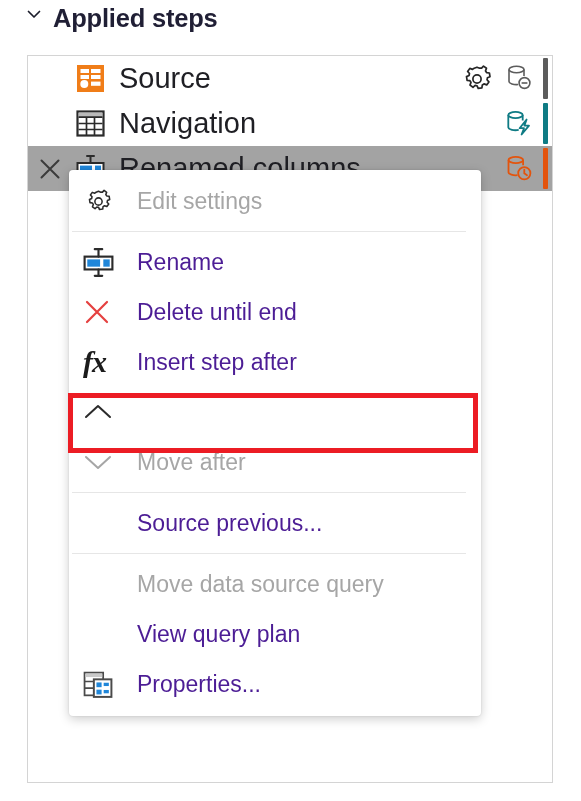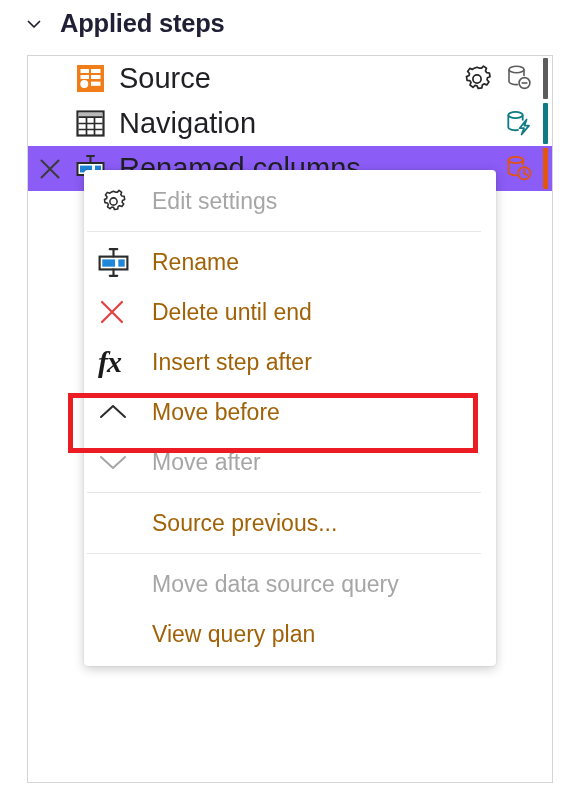--- a/index.html
+++ b/index.html
@@ -15,22 +15,22 @@
     overflow: hidden;
     -webkit-font-smoothing: antialiased;
   }
 
   
   #applied-steps-header {
     position: absolute;
     left: 26px;
     top: 6px;
     display: flex;
-    align-items: center;
-    gap: 18px;
+    align-items: flex-start;
+    gap: 11px;
     height: 36px;
   }
   #applied-steps-header .chev {
     width: 16px;
     height: 16px;
     display: block;
     flex: none;
     color: #1b1d2b;
   }
   #applied-steps-header .title {
@@ -56,21 +56,21 @@
   }
 
   .step-row {
     position: relative;
     height: 45px;
     display: flex;
     align-items: center;
     box-sizing: border-box;
   }
   .step-row.selected {
-    background: #8b5cf6;
+    background: #a3a3a3;
   }
 
   .step-row .xbtn {
     width: 44px;
     height: 45px;
     flex: none;
     display: flex;
     align-items: center;
     justify-content: center;
     color: #3b3b3b;
@@ -115,21 +115,21 @@
     width: 5px;
     height: 41px;
     flex: none;
     margin-right: 4px;
     border-radius: 1px;
   }
 
   
   #context-menu {
     position: absolute;
-    left: 84px;
+    left: 69px;
     top: 170px;
     width: 412px;
     background: #ffffff;
     border-radius: 4px;
     box-shadow: 0 3px 11px rgba(0,0,0,0.20), 0 0 2px rgba(0,0,0,0.12);
     padding: 6px 12px 7px 0;
     box-sizing: border-box;
   }
 
   .menu-item {
@@ -146,21 +146,21 @@
     margin-left: 14px;
     display: flex;
     align-items: center;
     flex: none;
   }
   .menu-item .mi-icon svg,
   .menu-item .mi-icon span { display: block; }
   .menu-item .mi-label {
     margin-left: 10px;
     font-size: 23px;
-    color: #a16207;
+    color: #4c1d95;
     white-space: nowrap;
     line-height: 1;
   }
   .menu-item.disabled .mi-label { color: #a6a6a6; }
   .menu-item.disabled .mi-icon { color: #a6a6a6; }
 
   .menu-sep {
     height: 1px;
     background: #e6e6e6;
     margin: 5px 3px 5px 3px;
@@ -347,21 +347,20 @@
     </span>
     <span class="mi-label">Insert step after</span>
   </div>
 
   <div class="menu-item">
     <span class="mi-icon">
       <svg width="30" height="20" viewBox="0 0 30 20">
         <path d="M3 15 L15 4 L27 15" fill="none" stroke="#2b2b2b" stroke-width="2" stroke-linecap="round" stroke-linejoin="round"></path>
       </svg>
     </span>
-    <span class="mi-label">Move before</span>
   </div>
 
   <div class="menu-item disabled">
     <span class="mi-icon">
       <svg width="30" height="20" viewBox="0 0 30 20">
         <path d="M3 5 L15 16 L27 5" fill="none" stroke="#a6a6a6" stroke-width="2" stroke-linecap="round" stroke-linejoin="round"></path>
       </svg>
     </span>
     <span class="mi-label">Move after</span>
   </div>
@@ -378,16 +377,31 @@
   <div class="menu-item disabled">
     <span class="mi-icon"></span>
     <span class="mi-label">Move data source query</span>
   </div>
 
   <div class="menu-item">
     <span class="mi-icon"></span>
     <span class="mi-label">View query plan</span>
   </div>
 
+  <div class="menu-item">
+    <span class="mi-icon">
+      <svg width="31" height="31" viewBox="0 0 30 30">
+        <rect x="1.5" y="3.5" width="18" height="22" fill="#ffffff" stroke="#4a4a4a" stroke-width="1.7"></rect>
+        <rect x="2.4" y="4.4" width="16.2" height="3.4" fill="#c9c9c9"></rect>
+        <path d="M1.5 12 H19.5 M1.5 18.5 H19.5" stroke="#4a4a4a" stroke-width="1.5"></path>
+        <rect x="10.5" y="10" width="17" height="17" fill="#ffffff" stroke="#4a4a4a" stroke-width="1.9"></rect>
+        <rect x="13" y="13" width="5" height="4.6" fill="#1f86d9"></rect>
+        <rect x="20" y="13.3" width="5" height="3.2" fill="#1f86d9"></rect>
+        <rect x="13" y="20" width="5" height="4.6" fill="#1f86d9"></rect>
+        <rect x="20" y="20.3" width="5" height="3.2" fill="#1f86d9"></rect>
+      </svg>
+    </span>
+    <span class="mi-label">Properties...</span>
+  </div>
 
 </div>
 
 <div id="insert-step-highlight"></div>
 
 </body></html>

